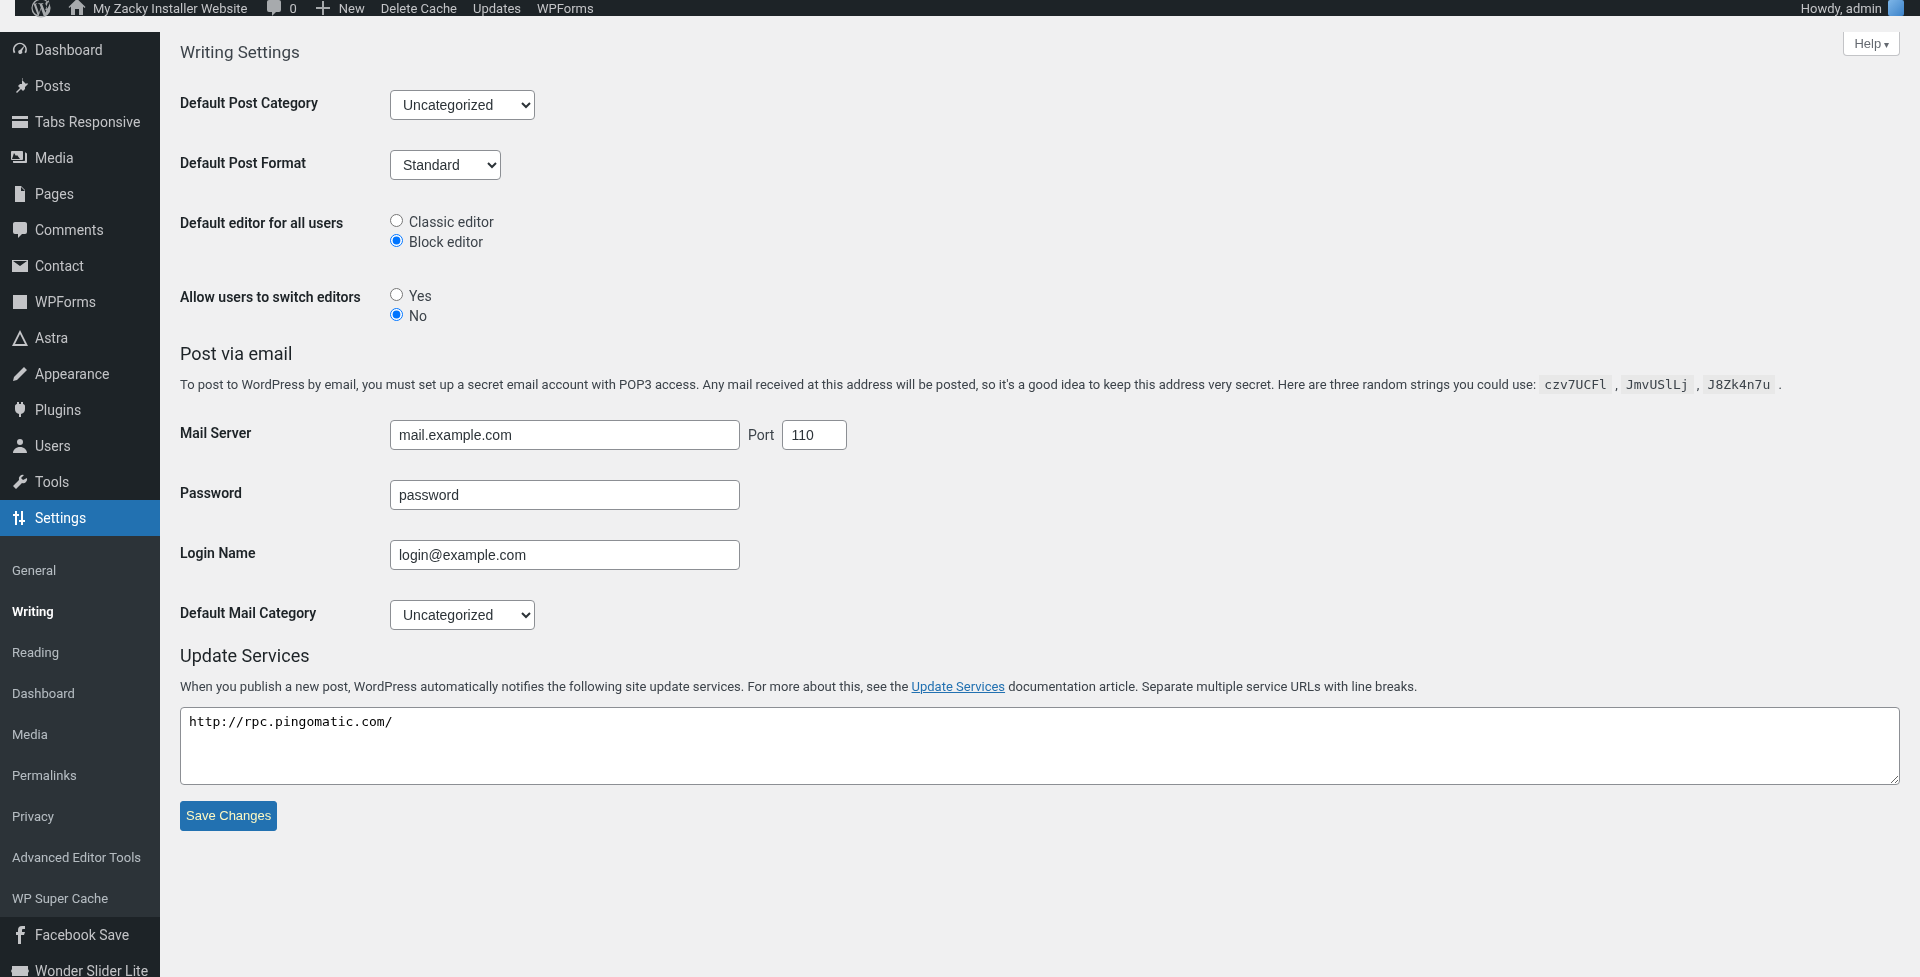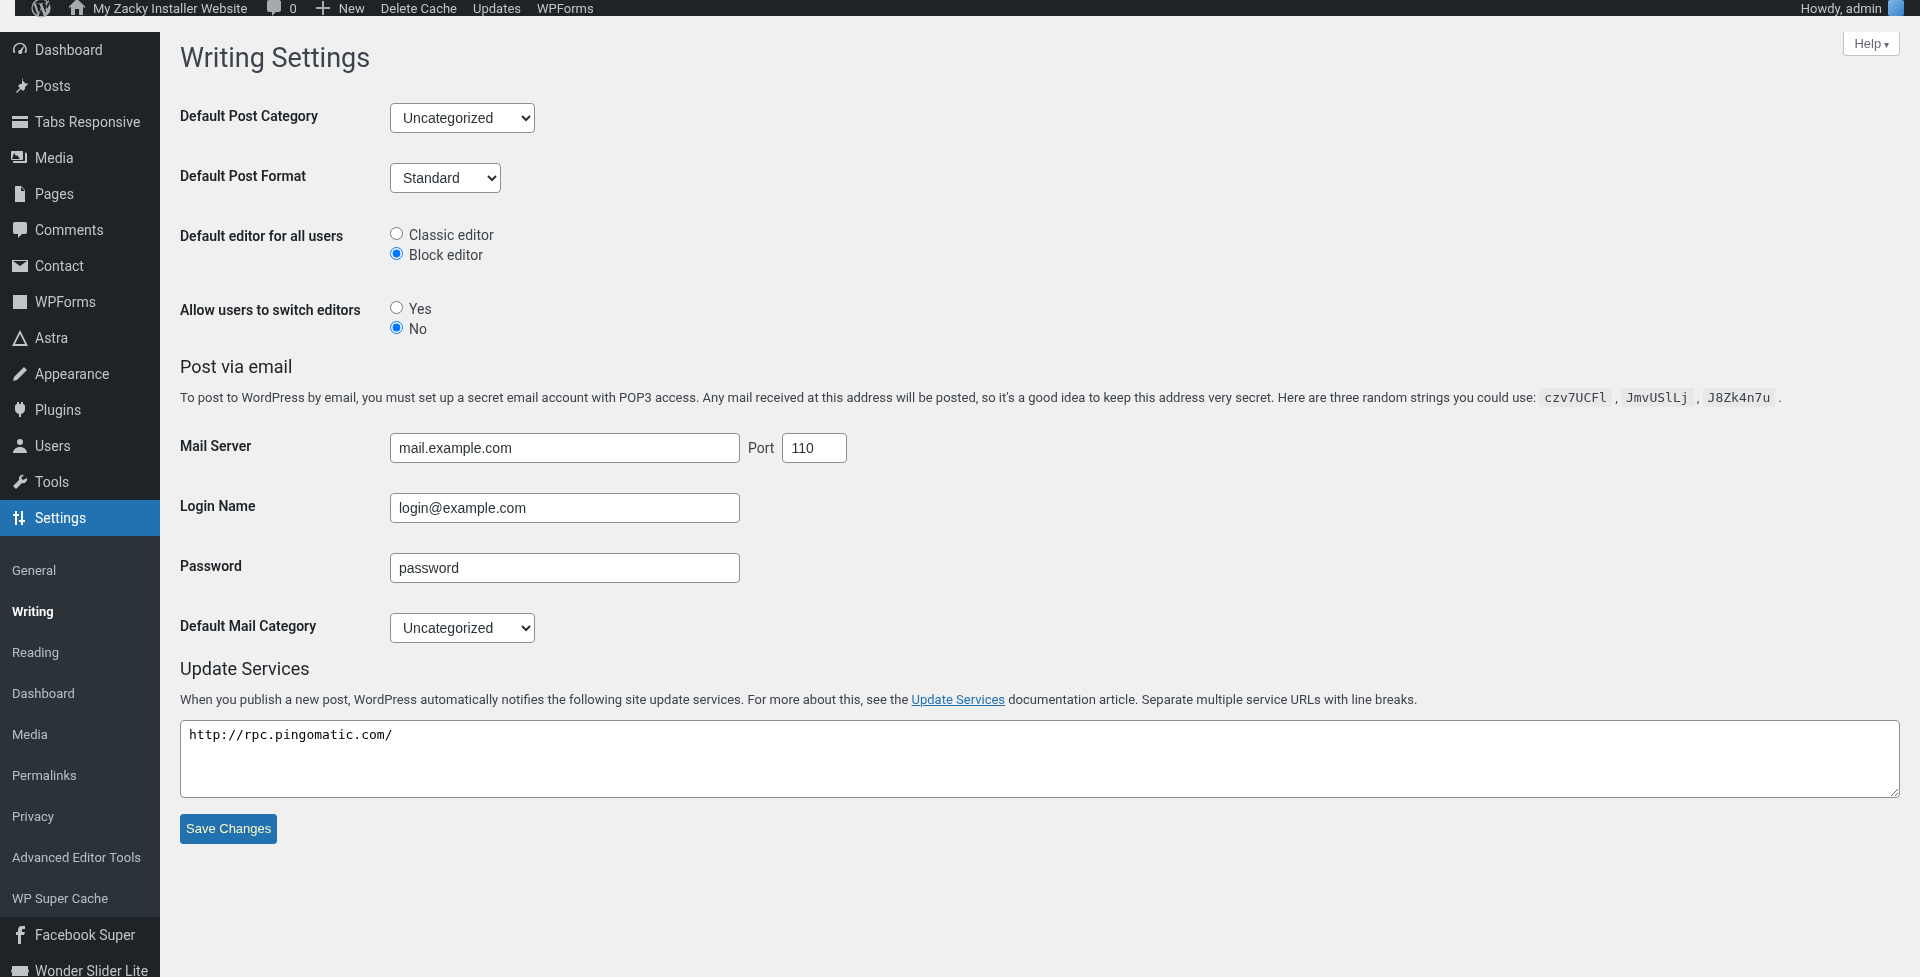--- a/index.html
+++ b/index.html
@@ -17,21 +17,21 @@
 .menu-item { display:flex; align-items:center; gap:5px; padding:8px 10px; color:#c3c4c7; cursor:pointer; font-size:14px; }
 .menu-item.current { background:#2271b1; color:#fff; position:relative; }
 .menu-item.current::after { content:""; position:absolute; right:-8px; top:50%; transform:translateY(-50%); border:8px solid transparent; border-right-color:#f0f0f1; }
 .menu-icon { width:20px; height:20px; display:inline-flex; align-items:center; justify-content:center; fill:currentColor; flex-shrink:0; }
 .submenu { background:#2c3338; padding:6px 0; }
 .submenu-item { padding:5px 12px; color:rgba(240,246,252,0.7); cursor:pointer; font-size:13px;margin-top:16px; }
 .submenu-item.current { color:#fff; font-weight:600; }
 
 
 #content { margin-left:160px; margin-top:32px; padding:0 20px 40px 20px; }
-h1 { font-size:27px; font-weight:400; margin:0; padding:9px 0 4px 0; line-height:1.3; }
+h1 { font-size:17px; font-weight:400; margin:0; padding:9px 0 4px 0; line-height:1.3; }
 h2 { font-size:18px; font-weight:400; margin:0; padding:0; color:#1d2327; }
 
 .help-tab { float:right; margin-right:0; margin-top:0; }
 .help-btn { background:#fff; border:1px solid #c3c4c7; border-top:0; padding:4px 10px; font-size:13px; cursor:pointer; border-radius:0 0 4px 4px; color:#646970; }
 .help-btn::after { content:" ▾"; font-size:10px; }
 
 .form-table { width:100%; border-collapse:collapse; margin-top:8px; }
 .form-table th { text-align:left; font-weight:600; width:200px; padding:20px 10px 20px 0; vertical-align:top; color:#1d2327; font-size:14px; }
 .form-table td { padding:15px 10px; vertical-align:middle; font-size:14px; }
 select, input[type=text] { padding:0 24px 0 8px; min-height:30px; border:1px solid #8c8f94; border-radius:4px; background:#fff; font-size:14px; color:#2c3338; line-height:2; }
@@ -224,21 +224,21 @@
     <div class="submenu-item">Privacy</div>
     <div class="submenu-item">Advanced Editor Tools</div>
     <div class="submenu-item">WP Super Cache</div>
   </div>
   <div class="menu-item">
       <span class="menu-icon">
         <svg viewBox="0 0 20 20">
           <path d="M12 7V5a1 1 0 011-1h2V1h-3a4 4 0 00-4 4v2H6v3h2v9h3v-9h3l1-3z"></path>
         </svg>
       </span>
-      <span>Facebook Super</span>
+      <span>Facebook Save</span>
     </div>
   <div class="menu-item">
       <span class="menu-icon">
         <svg viewBox="0 0 20 20">
           <path d="M2 5h16v10H2zm-1 3l1 2-1 2zm18 0l-1 2 1 2z"></path>
         </svg>
       </span>
       <span>Wonder Slider Lite</span>
     </div>
   <div class="menu-item">
@@ -298,26 +298,26 @@
       <th>Mail Server</th>
       <td>
             <div class="mailrow">
         <input type="text" class="regular-text" value="mail.example.com" style="">
         <label>Port</label>
         <input type="text" class="small-text" value="110" style="">
       </div>
           </td>
     </tr>
     <tr>
+      <th>Password</th>
+      <td><input type="text" class="regular-text" value="password" style=""></td>
+    </tr>
+    <tr>
       <th>Login Name</th>
       <td><input type="text" class="regular-text" value="login@example.com" style=""></td>
-    </tr>
-    <tr>
-      <th>Password</th>
-      <td><input type="text" class="regular-text" value="password" style=""></td>
     </tr>
     <tr>
       <th>Default Mail Category</th>
       <td><select><option>Uncategorized</option></select></td>
     </tr>
   </tbody>
     </table>
 
   <h2>Update Services</h2>
   <p><span>When you publish a new post, WordPress automatically notifies the following site update services. For more about this, see the </span><a href="#">Update Services</a><span> documentation article. Separate multiple service URLs with line breaks.</span></p>

